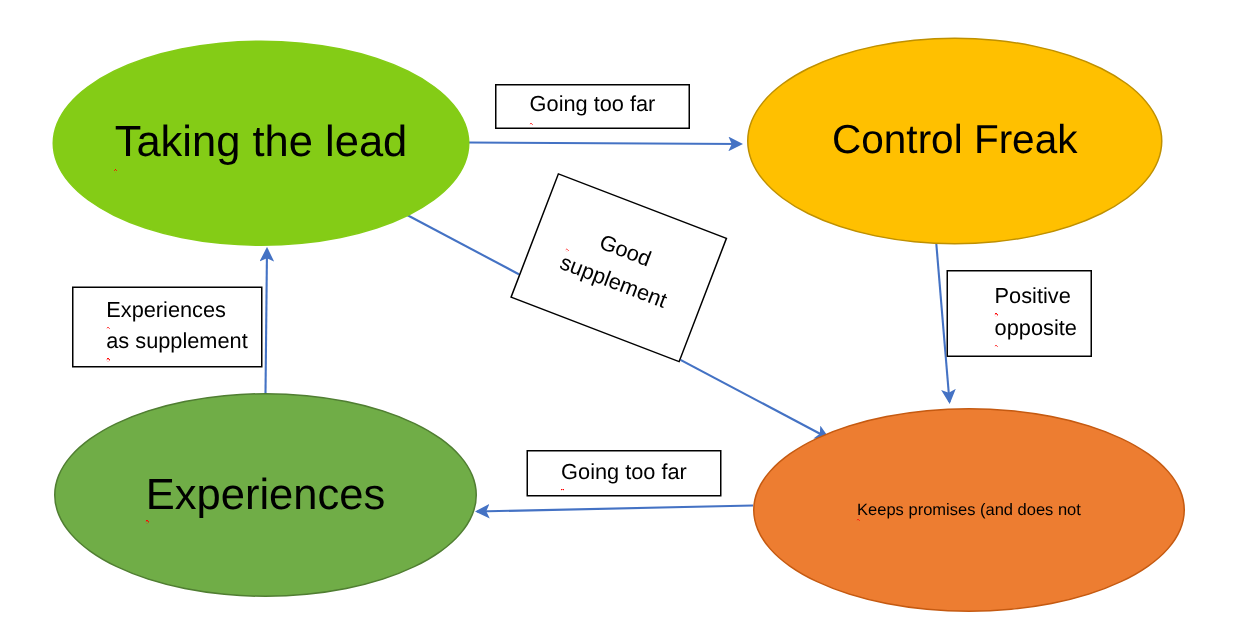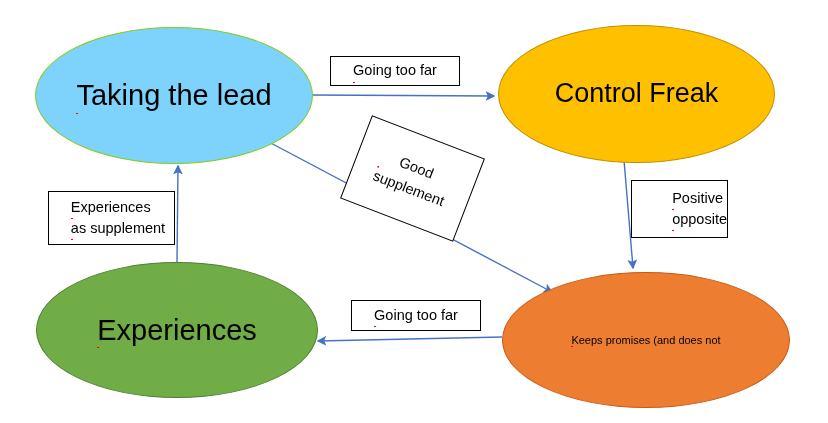--- a/index.html
+++ b/index.html
@@ -33,21 +33,21 @@
     color:#000000;
     line-height:1.18;
   }
   .node .node-text{
     display:block;
     padding:0 10px;
     white-space:pre-line;
   }
   #node-taking-the-lead{
     left:35px; top:27px; width:278px; height:137px;
-    background:#7dd3fc;
+    background:#84cc16;
     border:1px solid #84cc16;
     font-size:29px;
   }
   #node-control-freak{
     left:498px; top:25px; width:277px; height:138px;
     background:#FFC000;
     border:1px solid #BF9000;
     font-size:27px;
   }
   #node-competitive{
@@ -120,21 +120,21 @@
     justify-content:center;
   }
   #label-experiences{
     left:48px; top:191px; width:127px; height:54px;
     justify-content:center;
     padding-left:13px;
     text-align:left;
   }
   #label-positive-opposite{
     left:631px; top:180px; width:97px; height:58px;
-    justify-content:flex-end;
+    justify-content:center;
     padding-left:22px;
     text-align:left;
   }
   #label-good-supplement{
     left:352px; top:134px; width:121px; height:89px;
     transform:rotate(21deg);
     transform-origin:50% 50%;
     text-align:center;
     justify-content:center;
     line-height:1.5;

